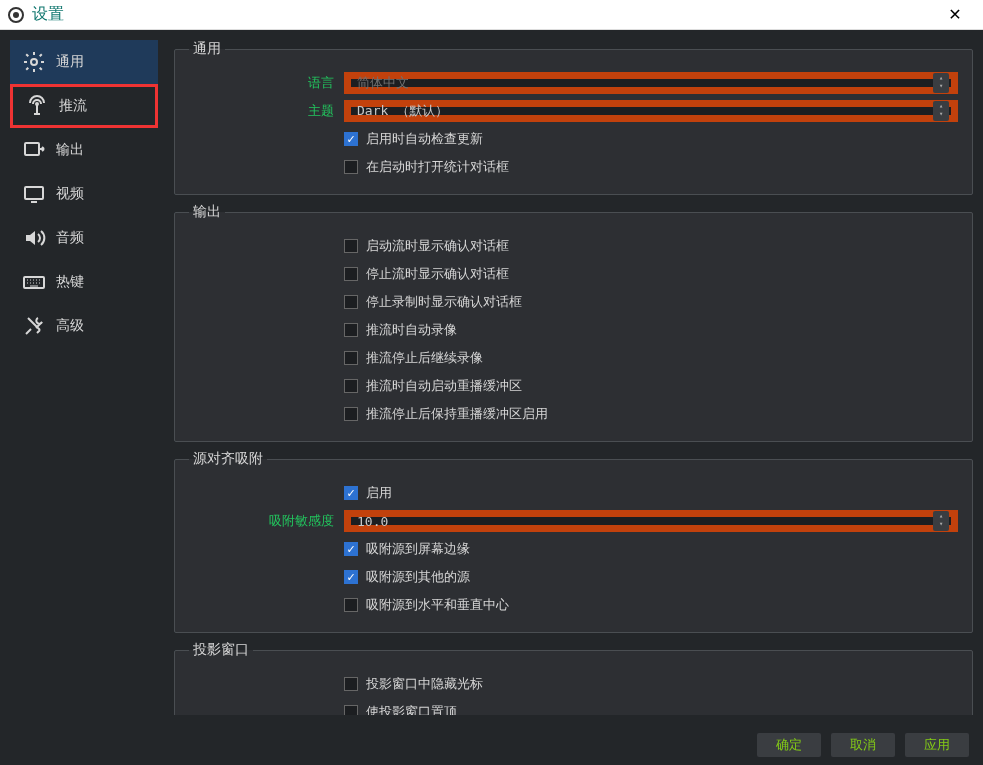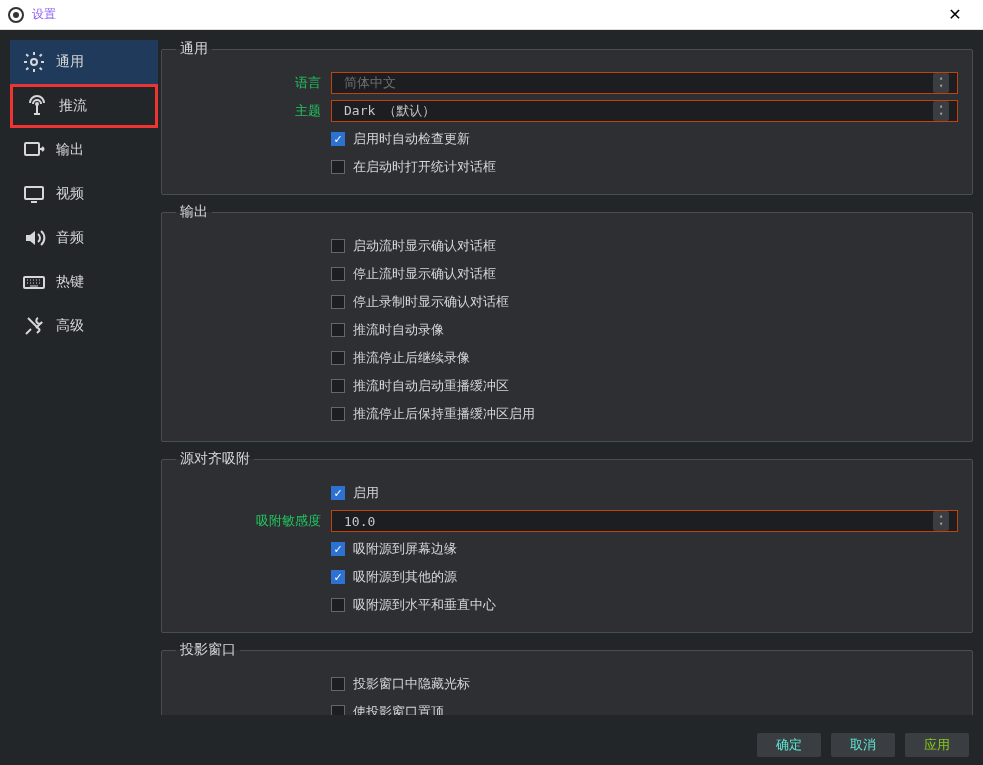--- a/index.html
+++ b/index.html
@@ -26,36 +26,36 @@
   position: relative;
   margin-right: 8px;
 }
 .titlebar .app-icon::after {
   content: "";
   position: absolute; left: 3px; top: 3px;
   width: 6px; height: 6px;
   border-radius: 50%;
   background: #333;
 }
-.titlebar-title { color: #8b5cf6; font-size: 12px; }
+.titlebar-title { color: #0f766e; font-size: 16px; }
 .titlebar .spacer { flex: 1; }
 .titlebar .close-btn { font-size: 16px; color: #000; cursor: pointer; width: 40px; text-align: center; }
 
 
 .window-body {
   height: 735px;
   background: #232629;
   display: flex;
   flex-direction: column;
 }
 .main-area {
   flex: 1;
   display: flex;
   padding: 10px;
-  gap: 3px;
+  gap: 16px;
   overflow: hidden;
   justify-content: center;
 }
 
 
 .sidebar {
   width: 148px;
   background: #232629;
   display: flex;
   flex-direction: column;
@@ -118,23 +118,23 @@
 .row .control-col {
   flex: 1;
   display: flex;
   align-items: center;
 }
 
 .select, .spin {
   flex: 1;
   height: 22px;
   background: #1c1e21;
-  border: 1px solid #c2410c;
+  border: 7px solid #c2410c;
   color: #c8c8c8;
-  padding: 0 12px;
+  padding: 0 6px;
   display: flex;
   align-items: center;
   justify-content: space-between;
   font-family: "SimSun", monospace;
 }
 .select.disabled { color: #707070; }
 .select-arrows {
   display: flex; flex-direction: column;
   background: #3a3d41;
   width: 16px; height: 20px;
@@ -173,21 +173,21 @@
   justify-content: flex-end;
   align-items: center;
   padding-right: 14px;
   gap: 10px;
   background: #232629;
 }
 .btn {
   min-width: 64px;
   height: 24px;
   background: #3a3d41;
-  color: #5eead4;
+  color: #84cc16;
   display: flex; align-items: center; justify-content: center;
   cursor: pointer;
   font-size: 13px;
   border-radius: 2px;
 }
 .btn.disabled { color: #84cc16; }
 
 
 svg { fill: none; stroke: #d7d7d7; stroke-width: 2; }
 </style>

